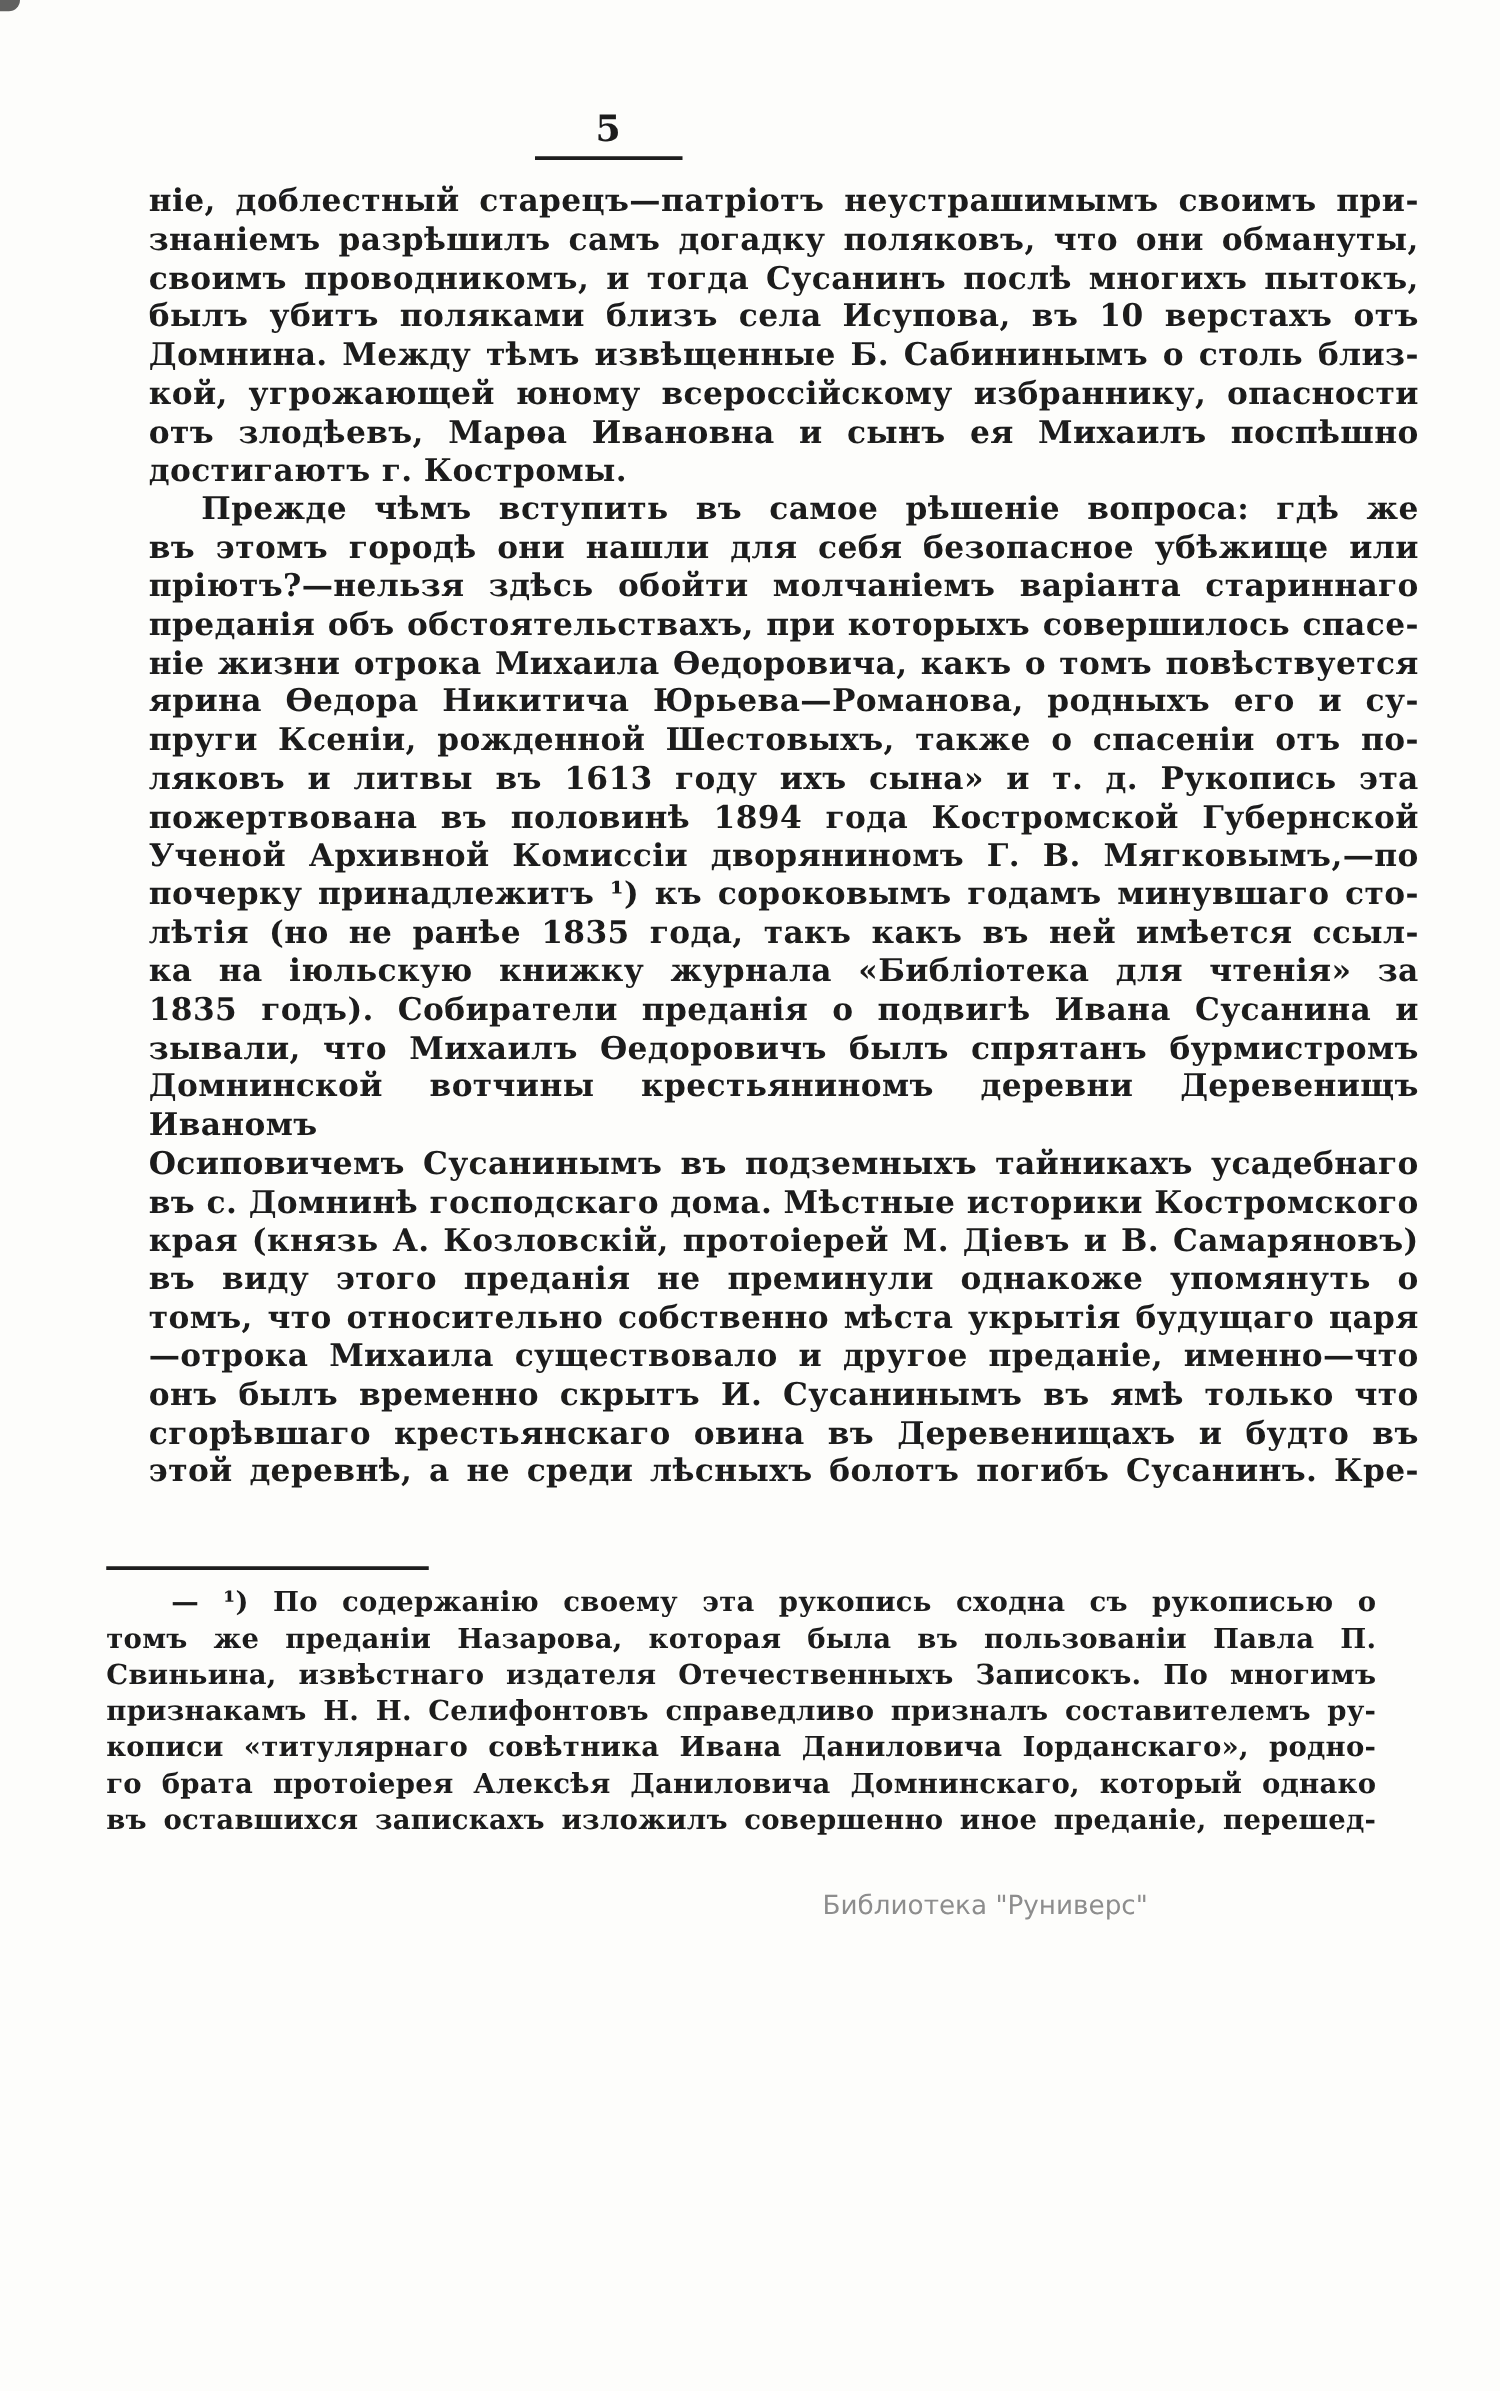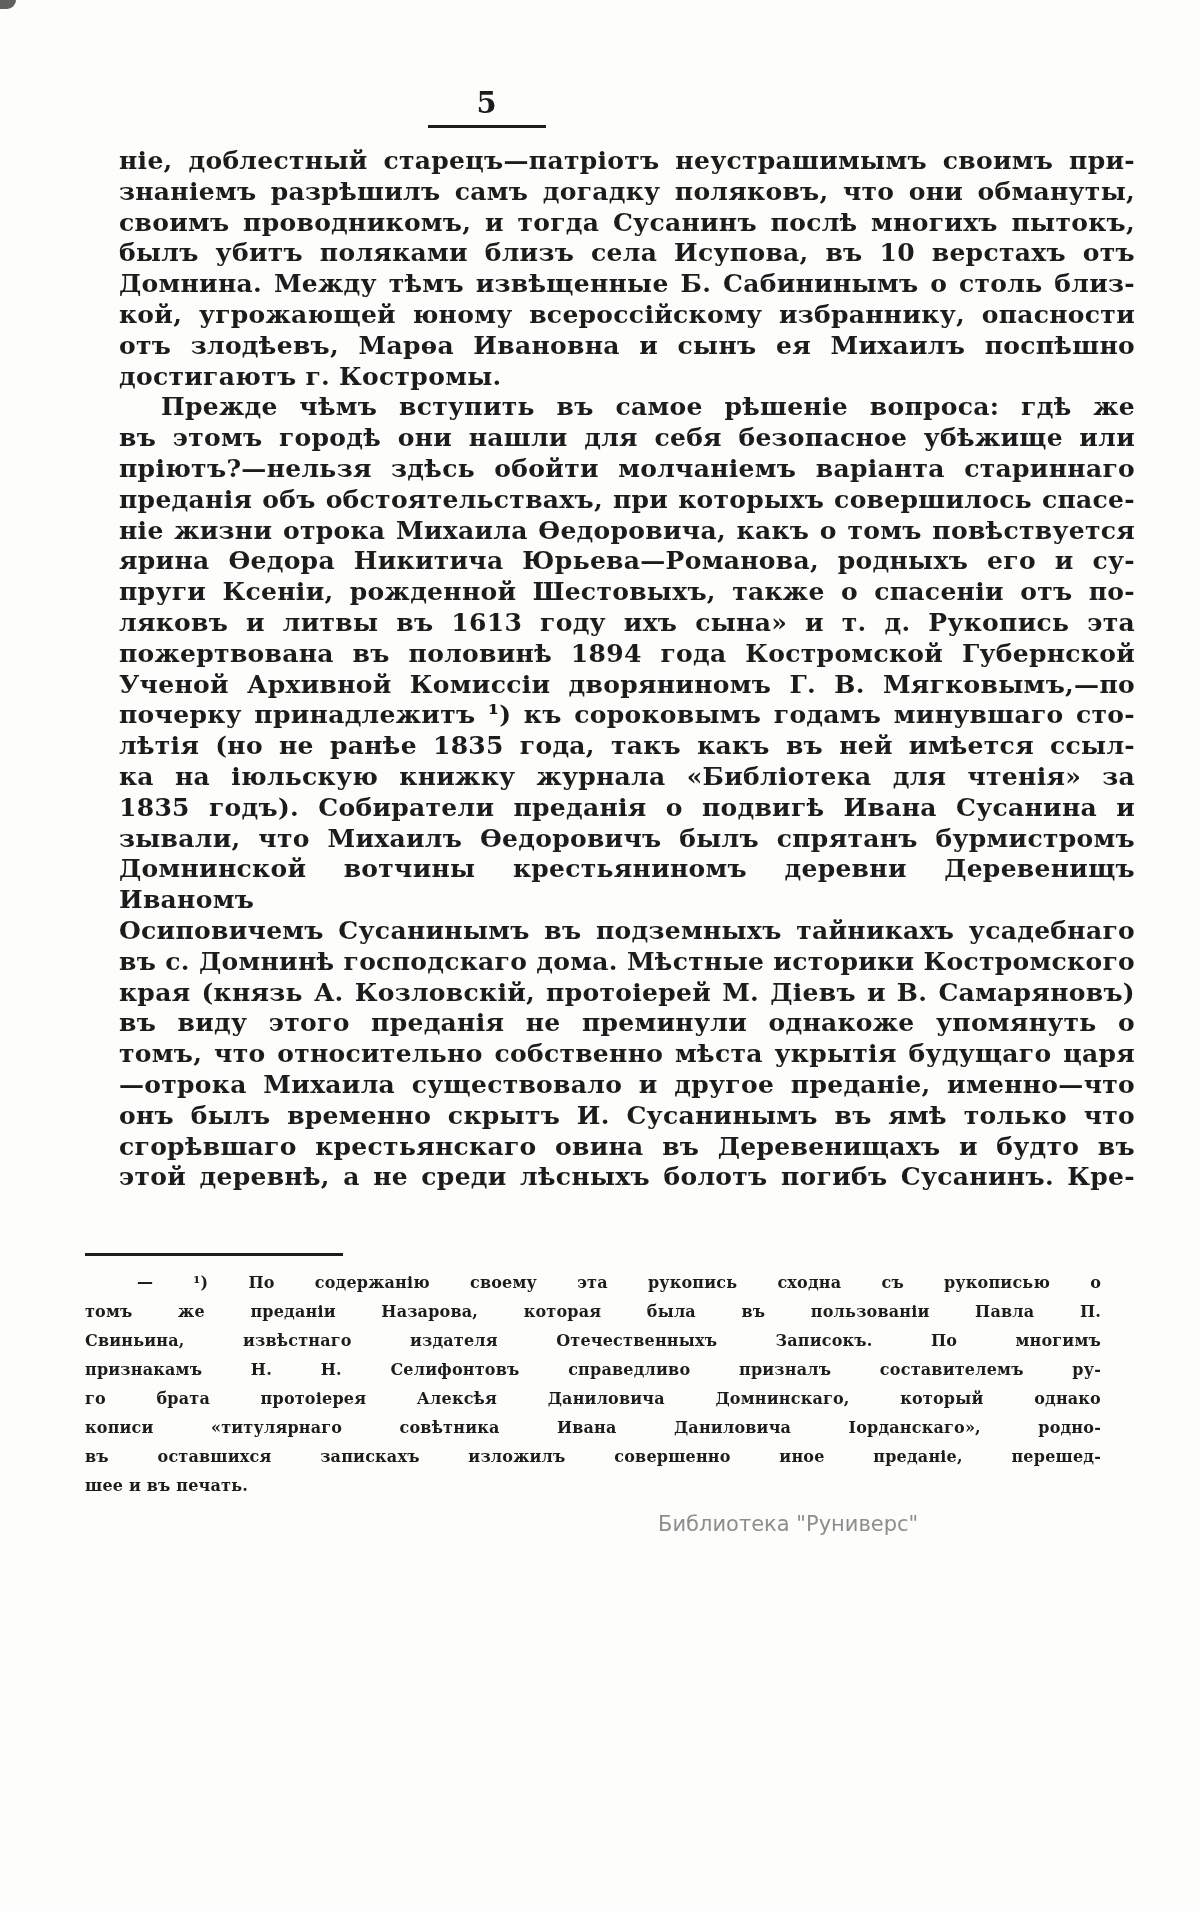--- a/index.html
+++ b/index.html
@@ -45,21 +45,21 @@
   }
   .tline.first { text-indent:42px; }
   .tline.last { text-align-last:left; -moz-text-align-last:left; }
   .footnote-rule {
     position:absolute; left:85px; top:1253px;
     width:258px; height:3px;
     background:#1d1d1d;
   }
   .footnote-text {
     position:absolute; left:85px; top:1268px; width:1016px;
-    font-size:16px; font-weight:bold;
+    font-size:22px; font-weight:bold;
     line-height:29px;
     letter-spacing:0.2px;
   }
   .footnote-text .tline.first { text-indent:52px; }
   .watermark {
     position:absolute; left:658px; top:1512px;
     font-family:"DejaVu Sans", sans-serif;
     font-size:21px;
     color:#8d8d8d;
   }
@@ -109,21 +109,20 @@
       <div class="tline">этой деревнѣ, а не среди лѣсныхъ болотъ погибъ Сусанинъ. Кре-</div>
     </div>
 
   <div class="footnote-rule"></div>
 
   <div class="footnote-text">
       <div class="tline first">— ¹) По содержанію своему эта рукопись сходна съ рукописью о</div>
       <div class="tline">томъ же преданіи Назарова, которая была въ пользованіи Павла П.</div>
       <div class="tline">Свиньина, извѣстнаго издателя Отечественныхъ Записокъ. По многимъ</div>
       <div class="tline">признакамъ Н. Н. Селифонтовъ справедливо призналъ составителемъ ру-</div>
+      <div class="tline">кописи «титулярнаго совѣтника Ивана Даниловича Іорданскаго», родно-</div>
       <div class="tline">го брата протоіерея Алексѣя Даниловича Домнинскаго, который однако</div>
-      <div class="tline">кописи «титулярнаго совѣтника Ивана Даниловича Іорданскаго», родно-</div>
       <div class="tline">въ оставшихся запискахъ изложилъ совершенно иное преданіе, перешед-</div>
-      <div class="tline last">шее и въ печать.</div>
     </div>
 
   <div class="watermark">Библиотека "Руниверс"</div>
 
 </div>
 
 </body></html>

